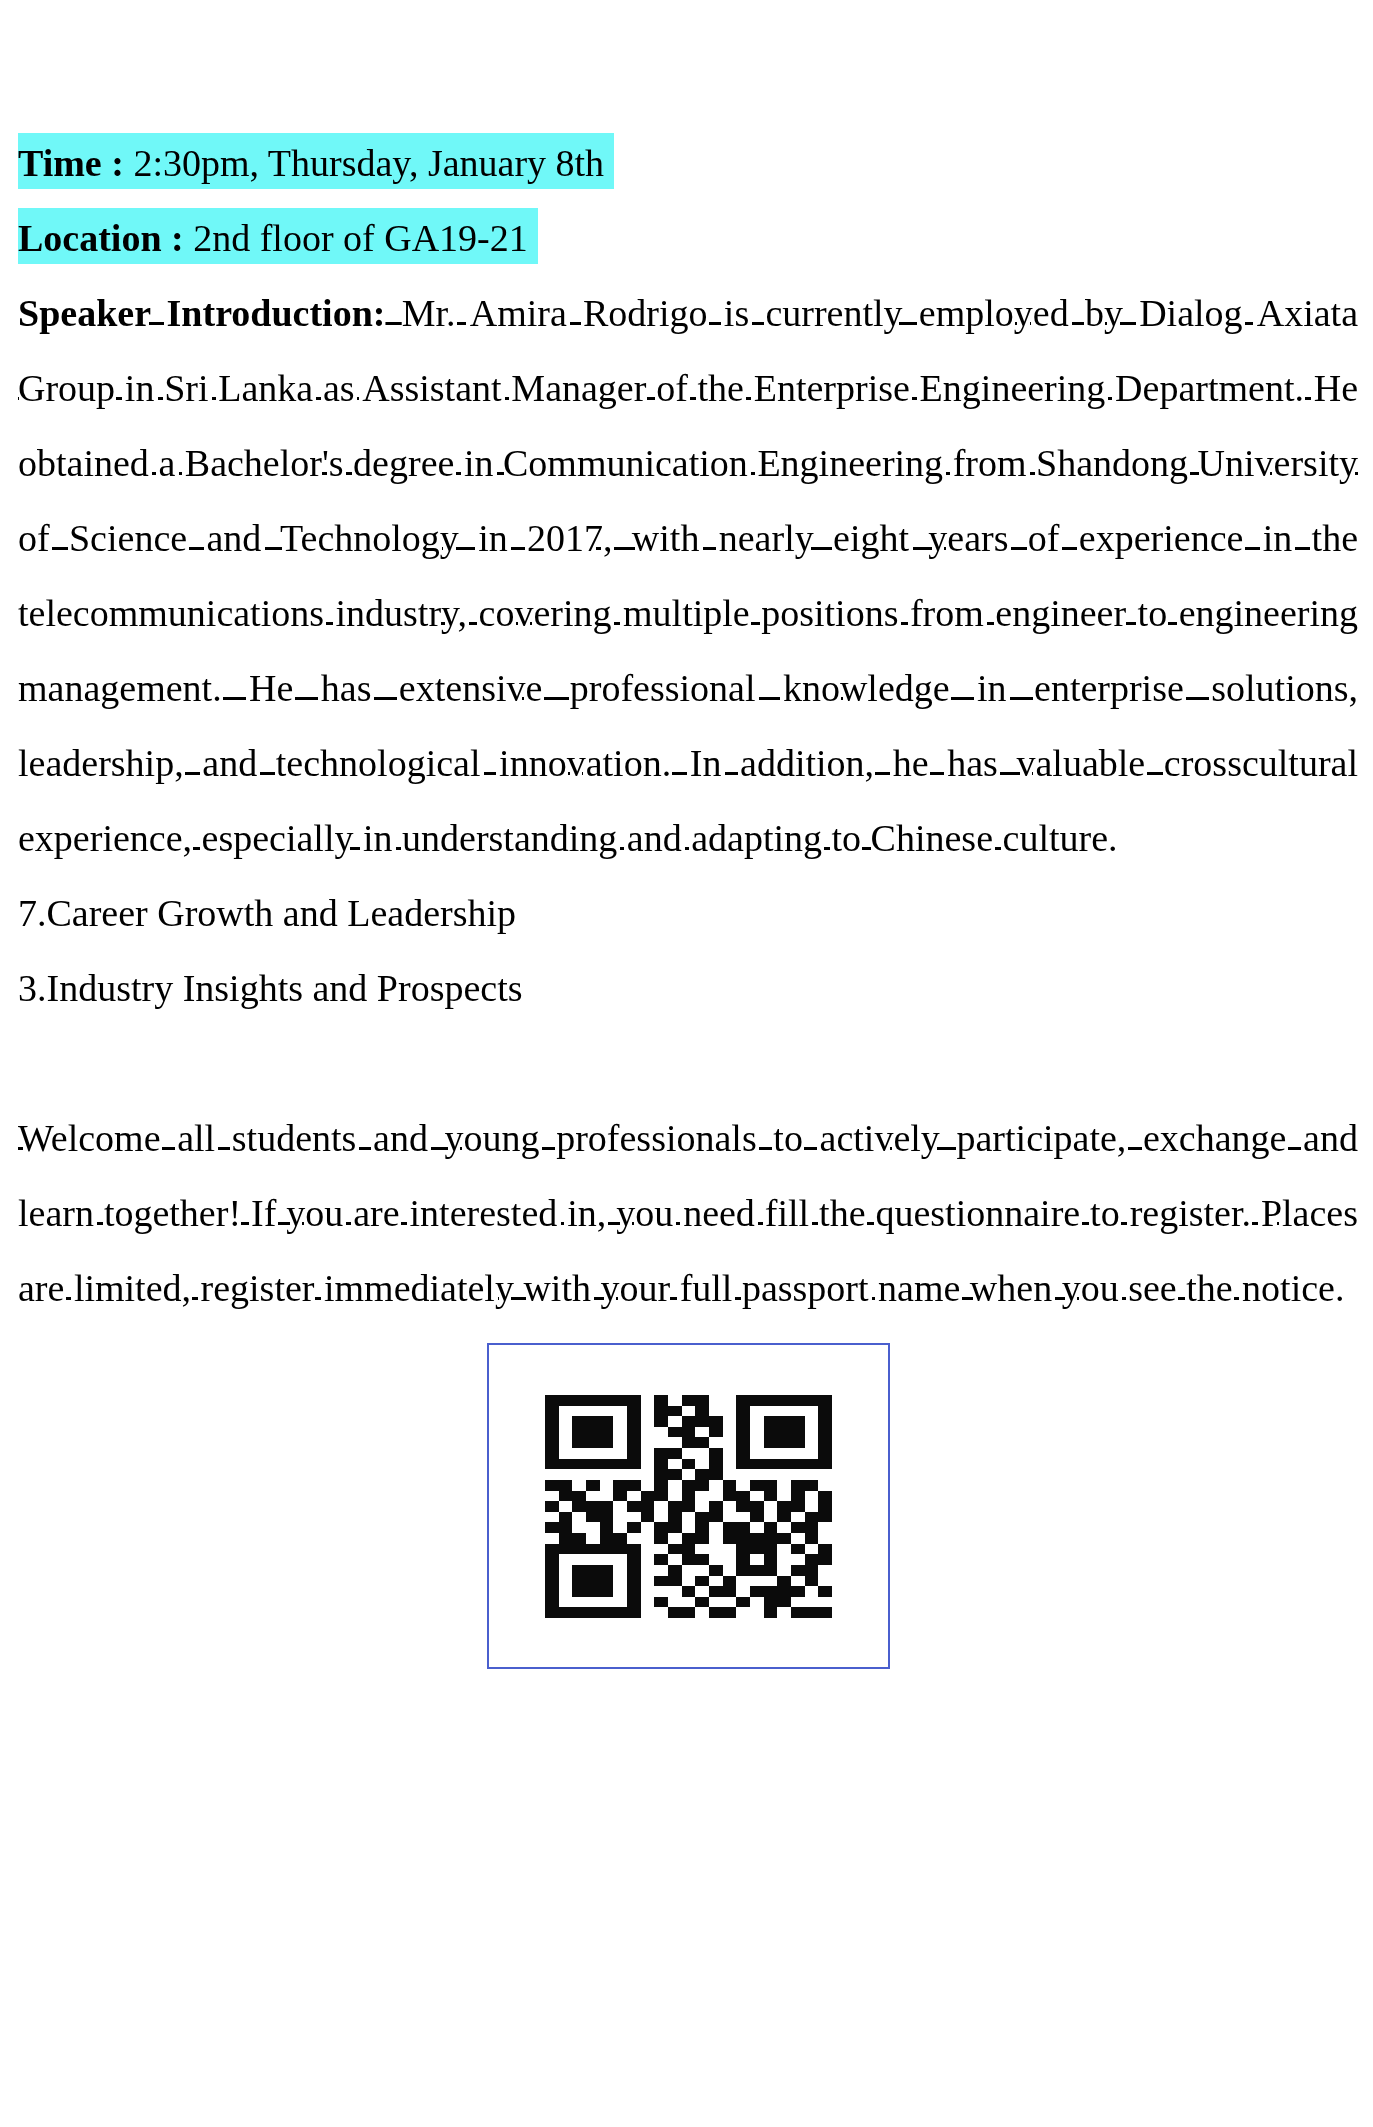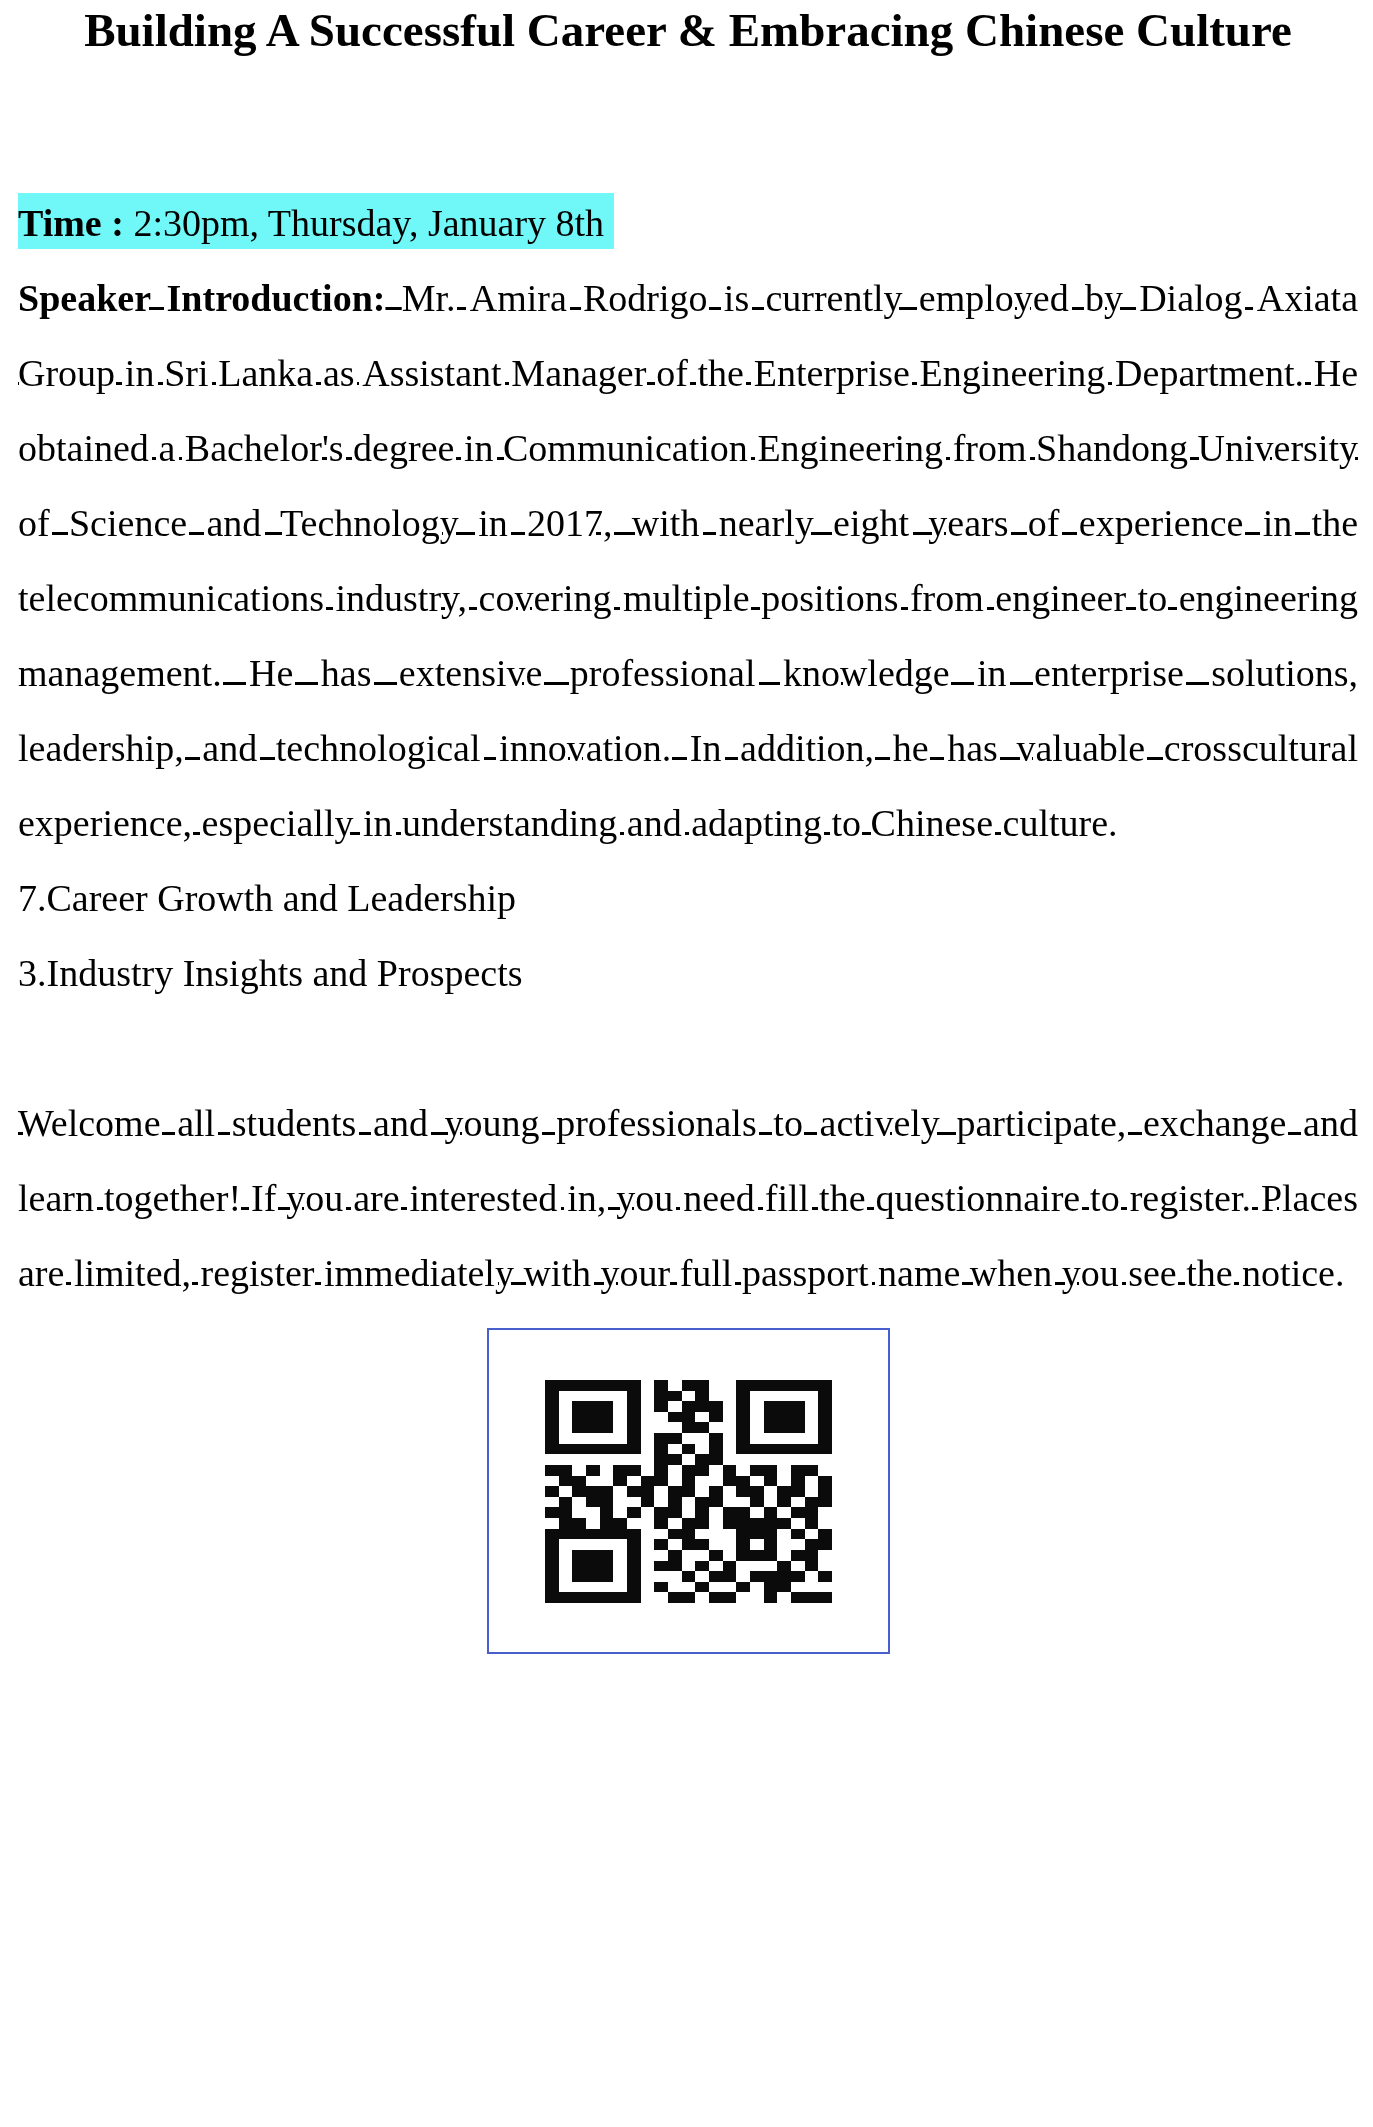--- a/index.html
+++ b/index.html
@@ -49,26 +49,26 @@
     background:#ffffff;
     display:flex;align-items:center;justify-content:center;
   }
   .qr-frame svg{display:block;shape-rendering:crispEdges;}
 </style>
 </head>
 <body>
 
 <div class="page">
 
-  <h1 class="doc-title">Building A Successful Career &amp; Embracing Chinese Culture</h1>
 
   <div class="spacer-top"></div>
 
   <p class="line"><span class="shift"><span class="hl"><b class="lbl">Time :</b> <span>2:30pm, Thursday, January 8th</span></span></span></p>
 
+  <p class="line"><span class="shift"><span class="hl"><b class="lbl">Location :</b> <span>2nd floor of GA19-21</span></span></span></p>
 
 
   <p class="line justify"><span class="shift"><b class="lbl">Speaker Introduction:</b> <span>Mr. Amira Rodrigo is currently employed by Dialog Axiata Group in Sri Lanka as Assistant Manager of the Enterprise Engineering Department. He obtained a Bachelor's degree in Communication Engineering from Shandong University of Science and Technology in 2017, with nearly eight years of experience in the telecommunications industry, covering multiple positions from engineer to engineering management. He has extensive professional knowledge in enterprise solutions, leadership, and technological innovation. In addition, he has valuable crosscultural experience, especially in understanding and adapting to Chinese culture.</span></span></p>
 
 
   <p class="line"><span class="shift">7.Career Growth and Leadership</span></p>
   <p class="line"><span class="shift">3.Industry Insights and Prospects</span></p>
 
   <div class="spacer-line"></div>
 

